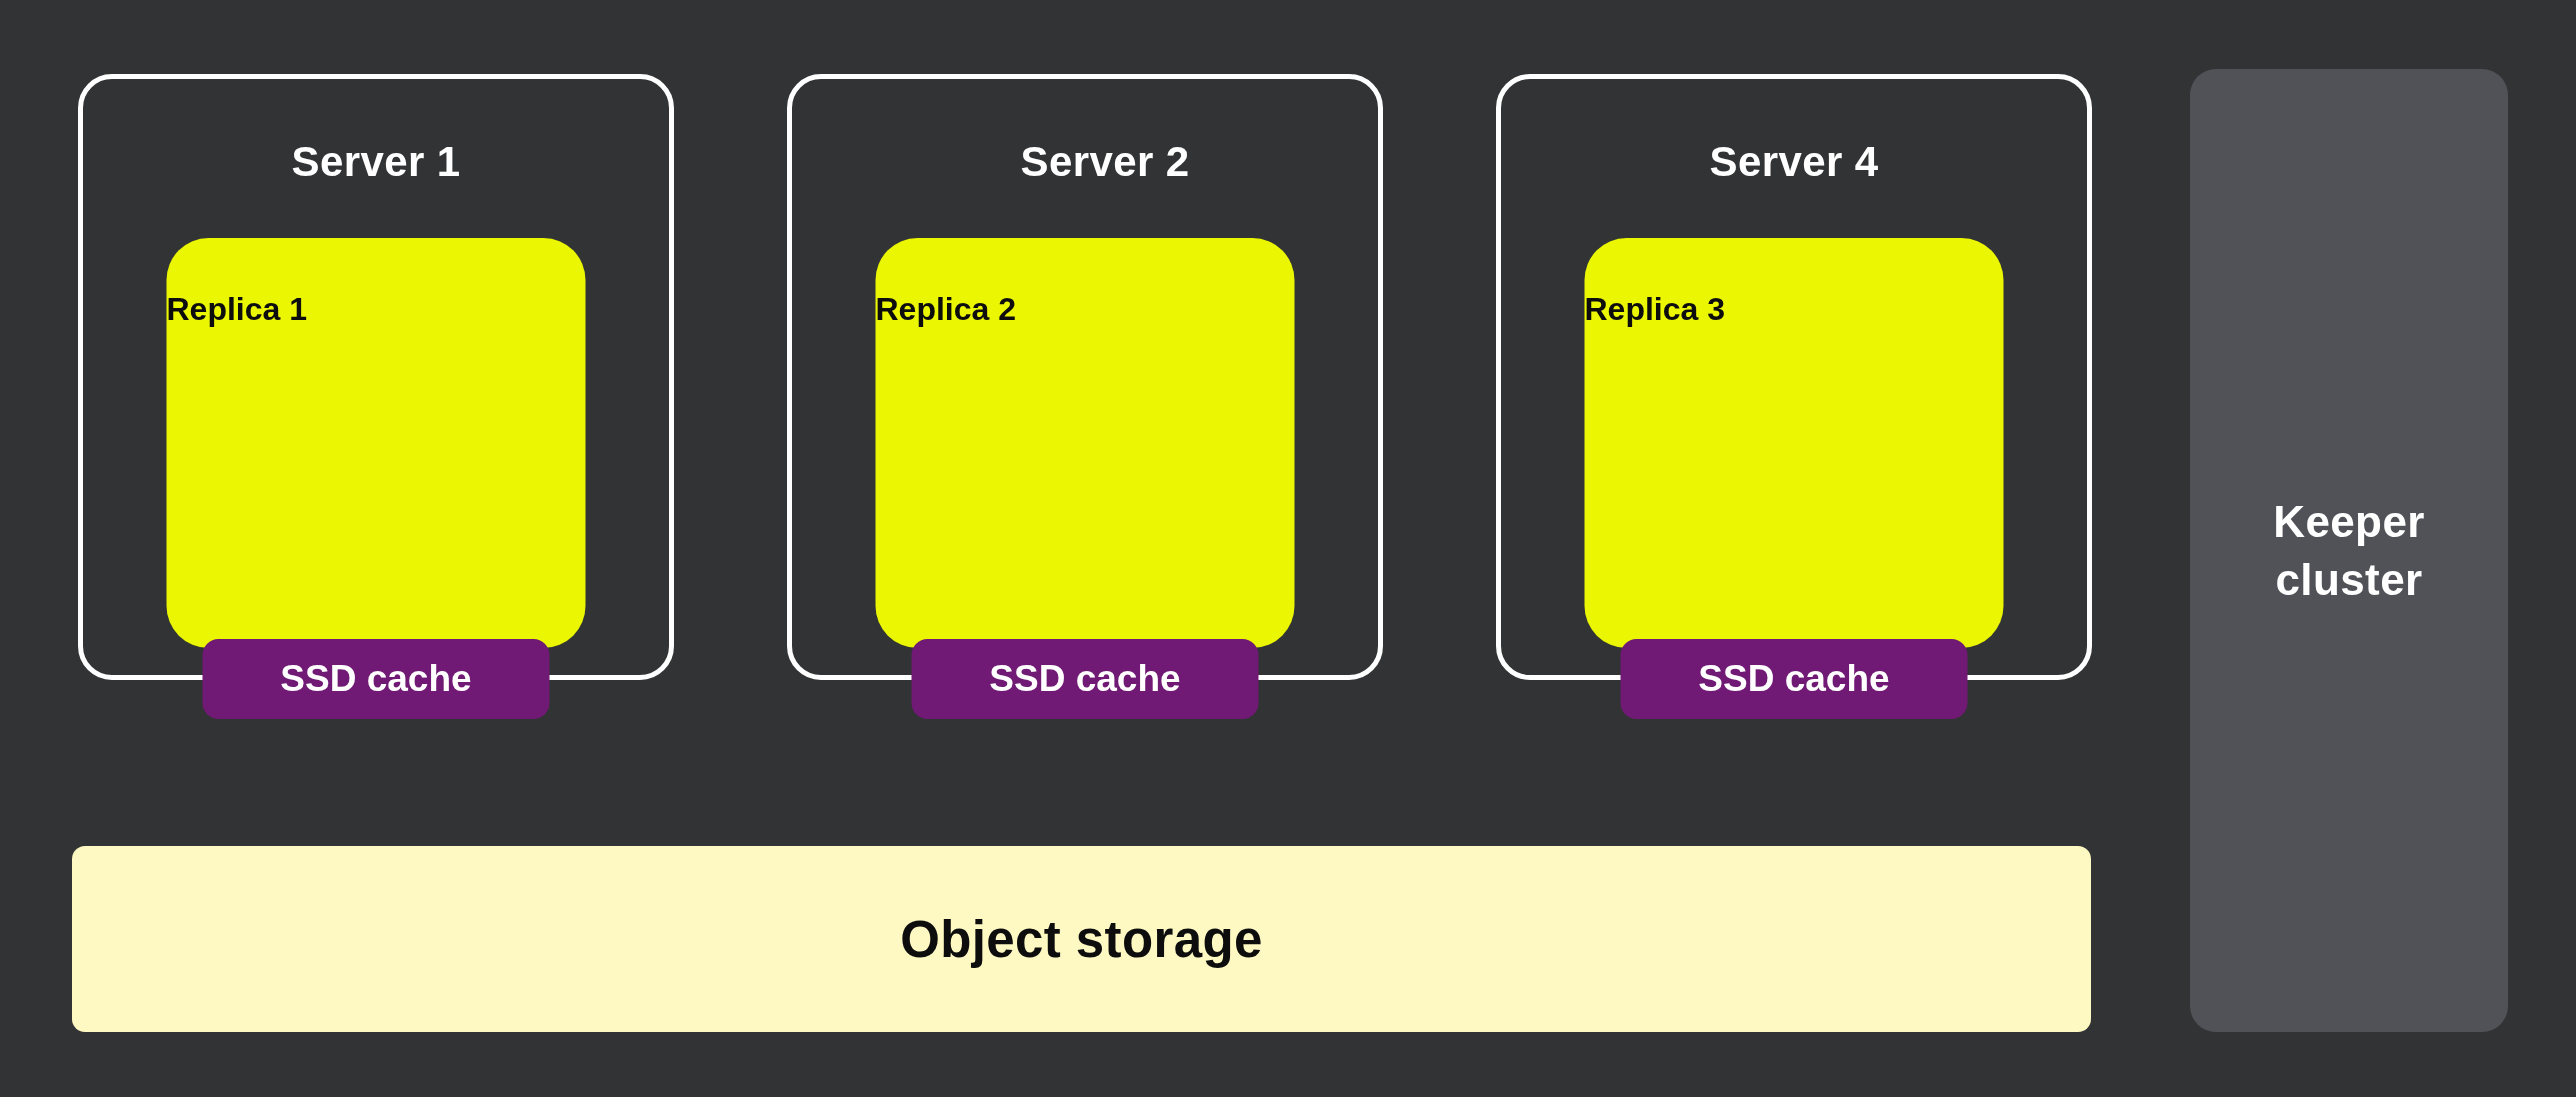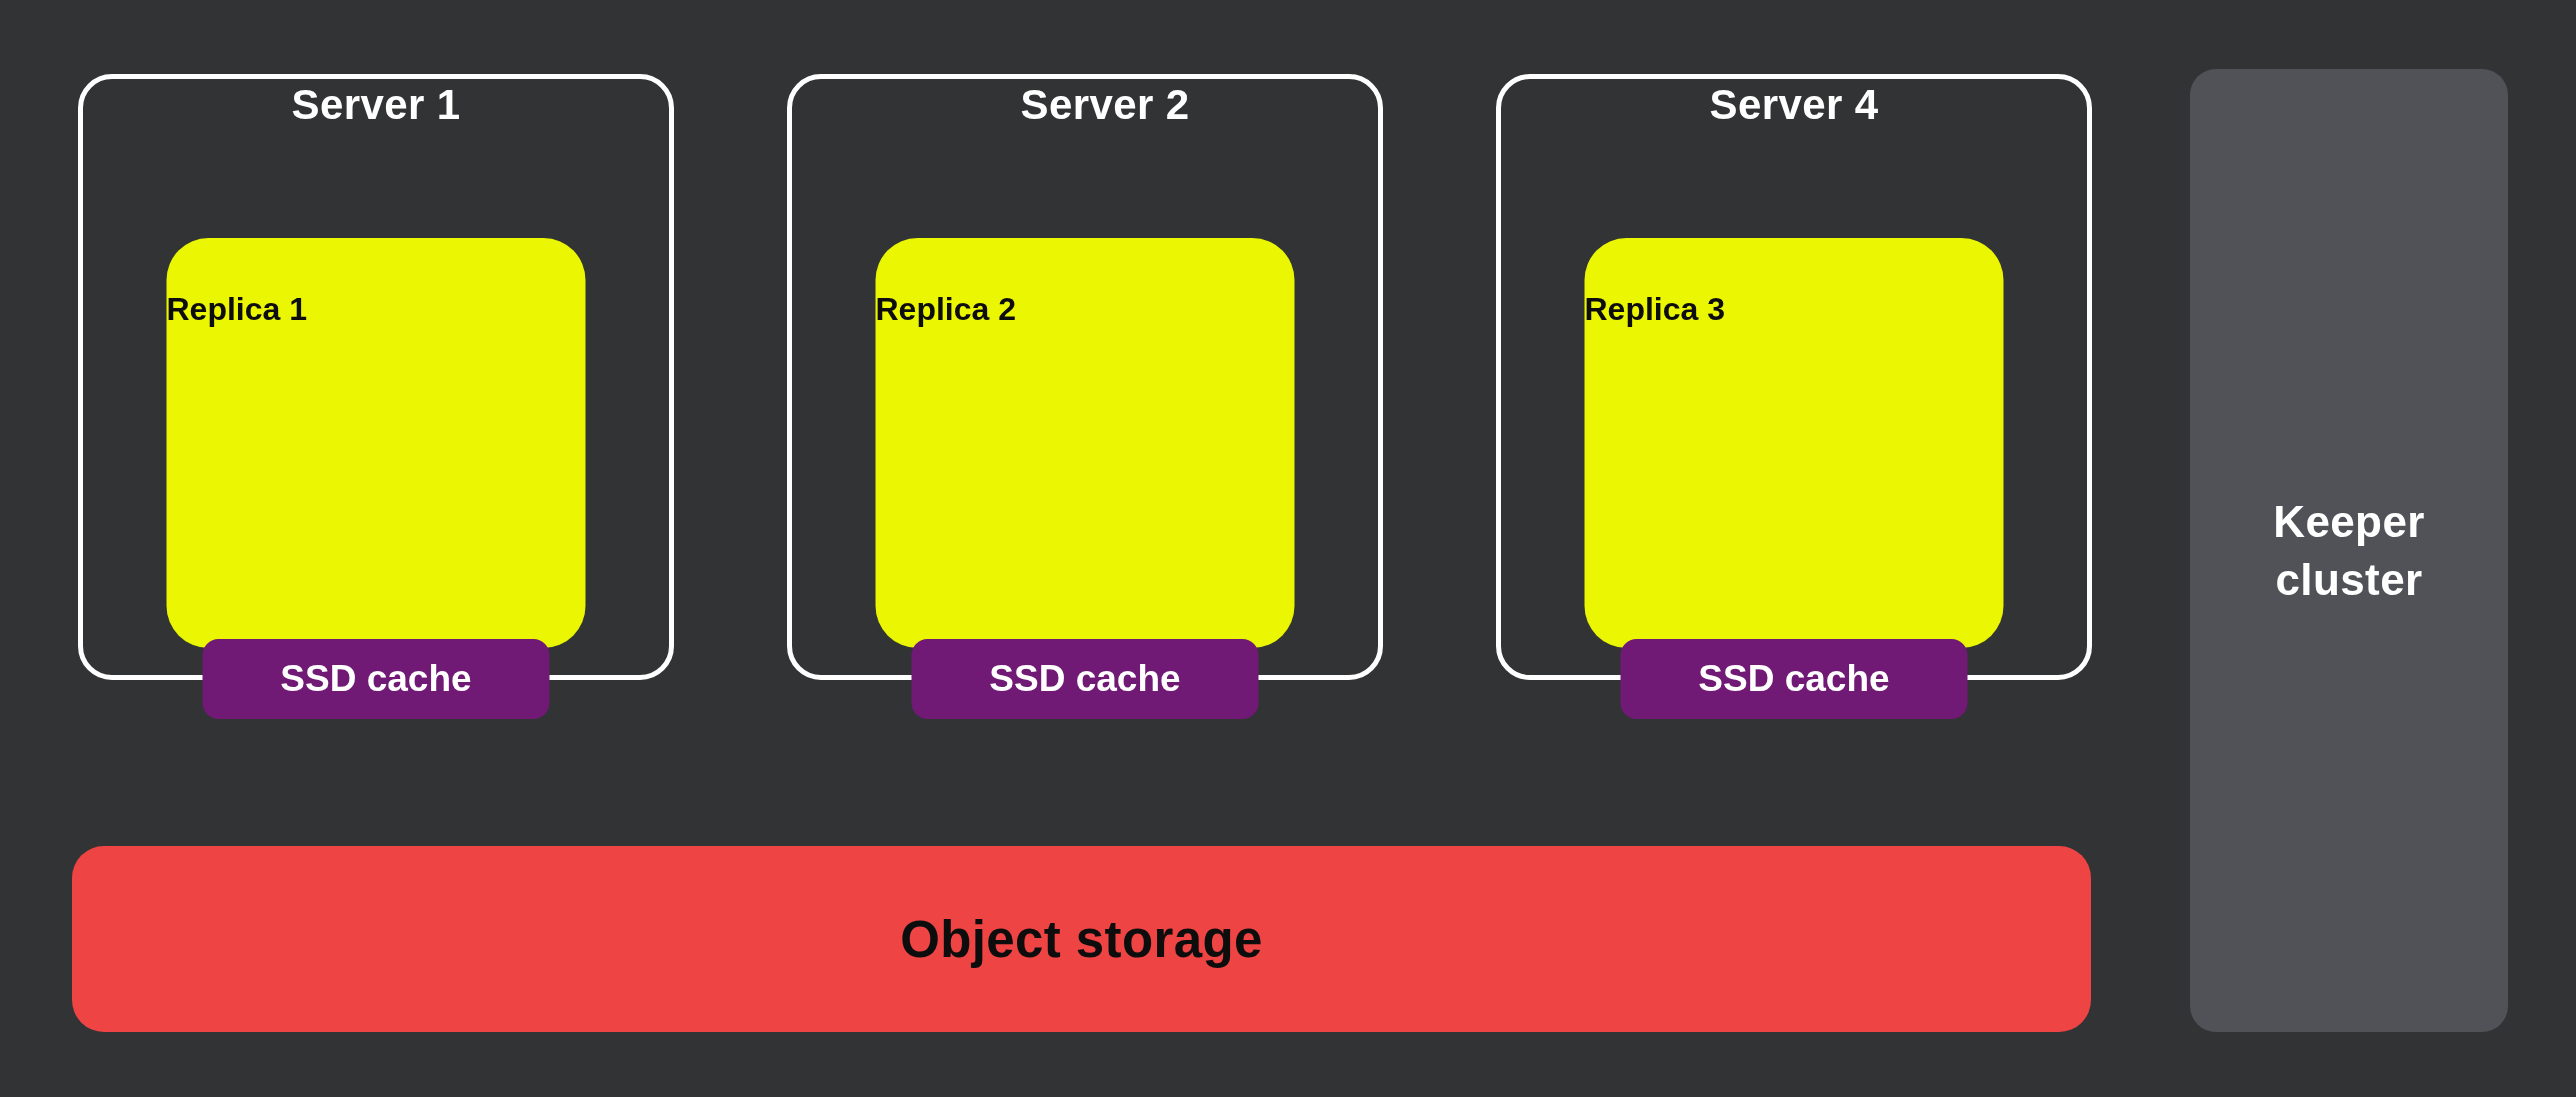--- a/index.html
+++ b/index.html
@@ -27,20 +27,21 @@
     border: 5.3px solid #ffffff;
     border-radius: 34px;
     box-sizing: border-box;
     background: transparent;
   }
   .server-box.s1 { left: 78px; }
   .server-box.s2 { left: 787px; padding-left: 40px; }
   .server-box.s3 { left: 1496px; }
 
   .server-title {
+    margin-top: 57px;
     text-align: center;
     color: #ffffff;
     font-size: 42px;
     font-weight: 600;
     line-height: 51px;
     letter-spacing: 0.4px;
   }
   
   .replica-box {
     position: absolute;
@@ -77,22 +78,22 @@
     font-size: 37px;
     font-weight: 700;
   }
   
   .object-storage {
     position: absolute;
     left: 72px;
     top: 846px;
     width: 2019px;
     height: 186px;
-    background: #ef4444;
-    border-radius: 32px;
+    background: #fef9c3;
+    border-radius: 13px;
     display: flex;
     align-items: center;
     justify-content: center;
     color: #0d0d0d;
     font-size: 51px;
     font-weight: 700;
     letter-spacing: 0.4px;
   }
   
   .keeper-box {

